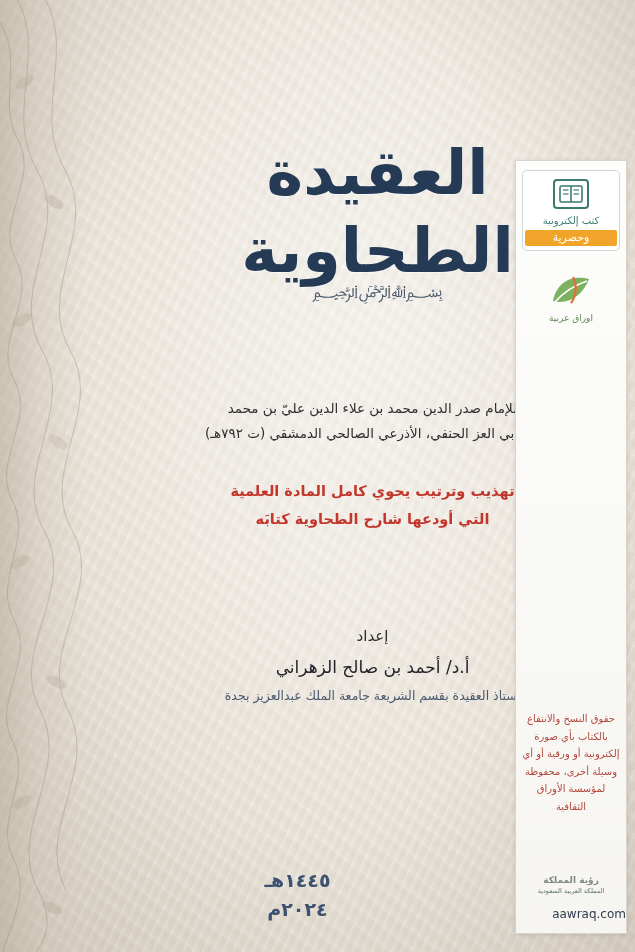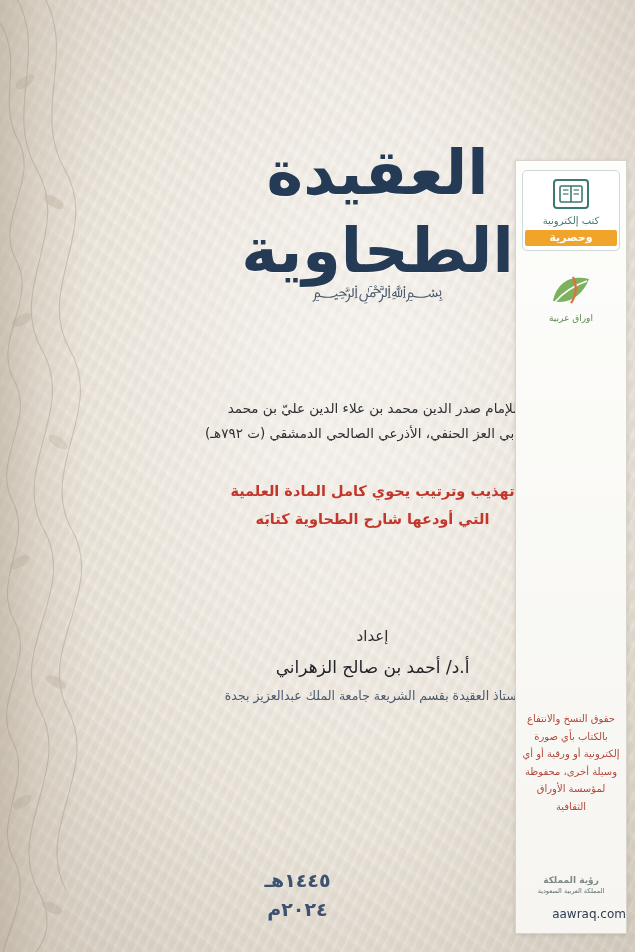--- a/index.html
+++ b/index.html
@@ -164,21 +164,21 @@
   .badge-ebook .line1 {
     font-size: 10px;
     color: #3c7a70;
     line-height: 1.4;
   }
   .badge-ebook .line2 {
     margin-top: 2px;
     background: #f0a52a;
     color: #ffffff;
     font-size: 11px;
-    font-weight: bold;
+    font-weight: normal;
     padding: 1px 0 2px;
     border-radius: 2px;
   }
 
   .logo-awraq {
     margin-top: 20px;
   }
   .logo-awraq .glyph { display:block; margin: 0 auto; }
   .logo-awraq .cap {
     font-size: 9px;

